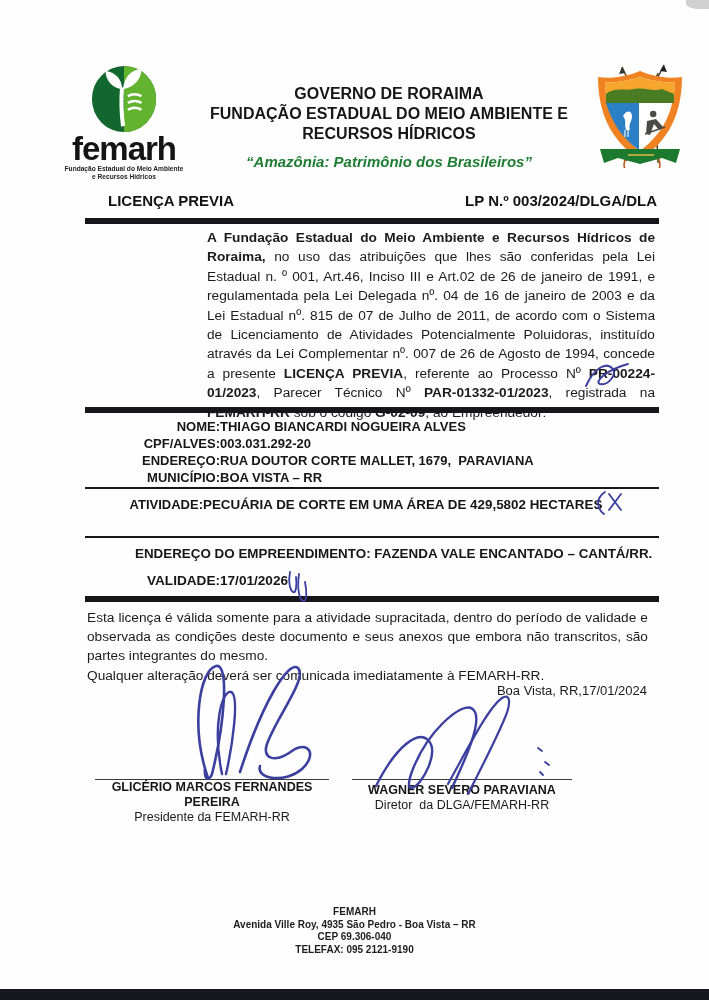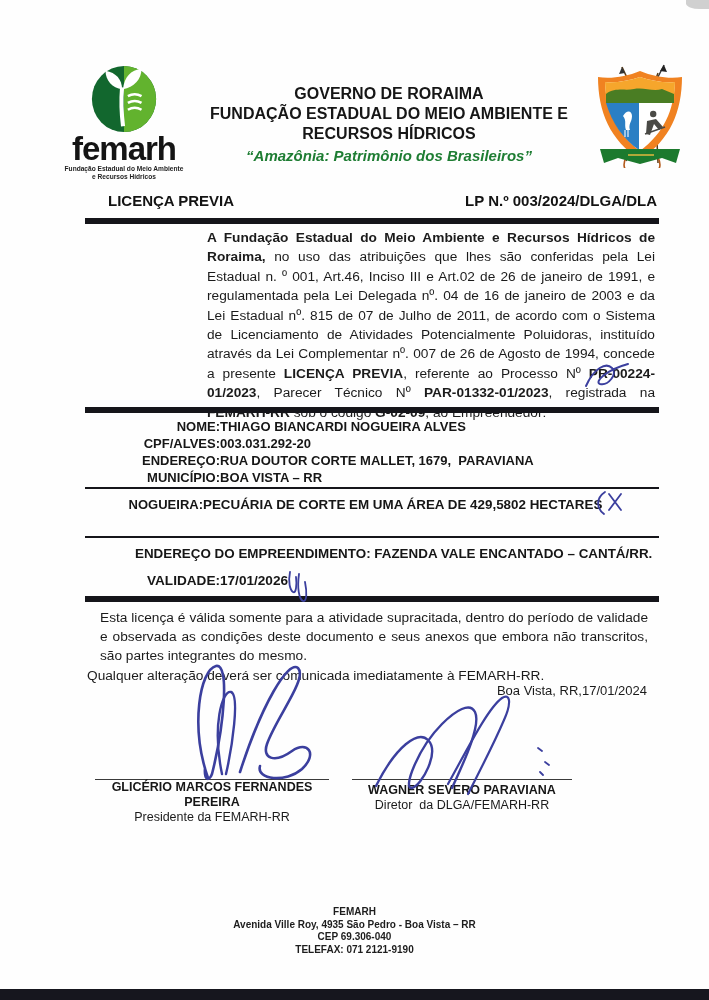--- a/index.html
+++ b/index.html
@@ -10,36 +10,36 @@
     position:relative; width:709px; height:1000px; margin:0 auto;
     background:#fefefe; color:#1c1c1c; overflow:hidden;
   }
   
   .logo { position:absolute; left:50px; top:64px; width:148px; text-align:center; }
   .logo svg { display:block; margin:0 auto; }
   .logo-word { font-size:33px; font-weight:bold; letter-spacing:-1px; color:#141414; line-height:30px; margin-top:-2px; }
   .logo-sub { font-size:6.6px; font-weight:bold; color:#222; line-height:7.5px; margin-top:1px; }
   .org { position:absolute; left:188px; top:84px; width:402px; text-align:center; }
   .org-line { font-size:16px; font-weight:bold; line-height:20px; color:#161616; }
-  .slogan { font-size:15px; font-weight:bold; font-style:italic; color:var(--slogan-color); margin-top:3px; }
+  .slogan { font-size:15px; font-weight:bold; font-style:italic; color:var(--slogan-color); margin-top:9px; }
   .crest { position:absolute; left:592px; top:62px; }
   
   .title-row { position:absolute; left:108px; top:192px; width:549px; display:flex; justify-content:space-between; font-size:15px; font-weight:bold; color:#131313; }
   .rule { position:absolute; left:85px; width:574px; }
   .rule.double { height:4px; border-top:3px solid #15151a; border-bottom:3px solid #15151a; }
   .rule.thin { border-top:2px solid #15151a; }
   
   .intro { position:absolute; left:207px; top:228px; width:448px; font-size:13.7px; line-height:19.4px; text-align:justify; color:#1b1b1b; }
   .rows { position:absolute; font-size:13px; font-weight:bold; color:#161616; }
   .row { display:flex; line-height:17px;text-align:right; }
   .row .lbl { flex:0 0 110px; }
   .row .val { white-space:pre-wrap; }
   .ent-address { position:absolute; left:87px; top:546px; font-size:13.4px; font-weight:bold; color:#161616;padding-left:48px; }
   .conditions { position:absolute; left:87px; top:608px; width:561px; font-size:13.7px; line-height:19.2px; color:#1b1b1b; }
-  .conditions .p1 { text-align:justify;margin-left:13px; }
+  .conditions .p1 { text-align:justify; }
   .place-date { position:absolute; left:400px; top:683px; width:247px; text-align:right; font-size:13px; color:#1b1b1b; }
   
   .sig { position:absolute; text-align:center; }
   .sig-line { border-top:1.6px solid #3a3a3a; margin-bottom:3px; }
   .sig-name { font-size:12.5px; font-weight:bold; color:#161616; line-height:15px; }
   .sig-role { font-size:12.5px; color:#1b1b1b; line-height:15px; white-space:pre-wrap; }
   
   .footer { position:absolute; left:0; right:0; top:906px; text-align:center; font-size:10px; font-weight:bold; color:#1d1d1d; line-height:12.5px; }
   
   .ink-svg { position:absolute; pointer-events:none; }
@@ -121,21 +121,21 @@
     <div class="row">
       <span class="lbl">MUNICÍPIO:</span>
       <span class="val">BOA VISTA – RR</span>
     </div>
   </div>
 
   <div class="rule thin" style="top:487px"></div>
 
   <div class="rows" style="left:98px; top:496px; width:560px">
     <div class="row">
-      <span class="lbl" style="flex-basis:105px">NOGUEIRA:</span>
+      <span class="lbl" style="flex-basis:105px">ATIVIDADE:</span>
       <span class="val" style="font-size:13.4px">PECUÁRIA DE CORTE EM UMA ÁREA DE 429,5802 HECTARES</span>
     </div>
   </div>
 
   <div class="rule thin" style="top:536px"></div>
 
   <div class="ent-address">ENDEREÇO DO EMPREENDIMENTO: FAZENDA VALE ENCANTADO – CANTÁ/RR.</div>
 
   <div class="rows" style="left:93px; top:572px; width:400px">
     <div class="row">
@@ -183,18 +183,18 @@
   </svg>
   <svg class="ink-svg" style="left:286px; top:567px" width="26" height="40" viewBox="0 0 26 40">
     <path d="M4 5 C 2 15, 4 23, 7 25 C 10 27, 11 18, 10 10" stroke-width="1.8"></path>
     <path d="M13 7 C 11 21, 13 32, 17 34 C 21 35, 21 25, 19 15" stroke-width="1.8"></path>
   </svg>
 
   <div class="footer">
     <div>FEMARH</div>
     <div>Avenida Ville Roy, 4935 São Pedro - Boa Vista – RR</div>
     <div>CEP 69.306-040</div>
-    <div>TELEFAX: 071 2121-9190</div>
+    <div>TELEFAX: 095 2121-9190</div>
   </div>
 
   <div class="scan-smudge"></div>
   <div class="scan-bar"></div>
 </div>
 
 </body></html>

